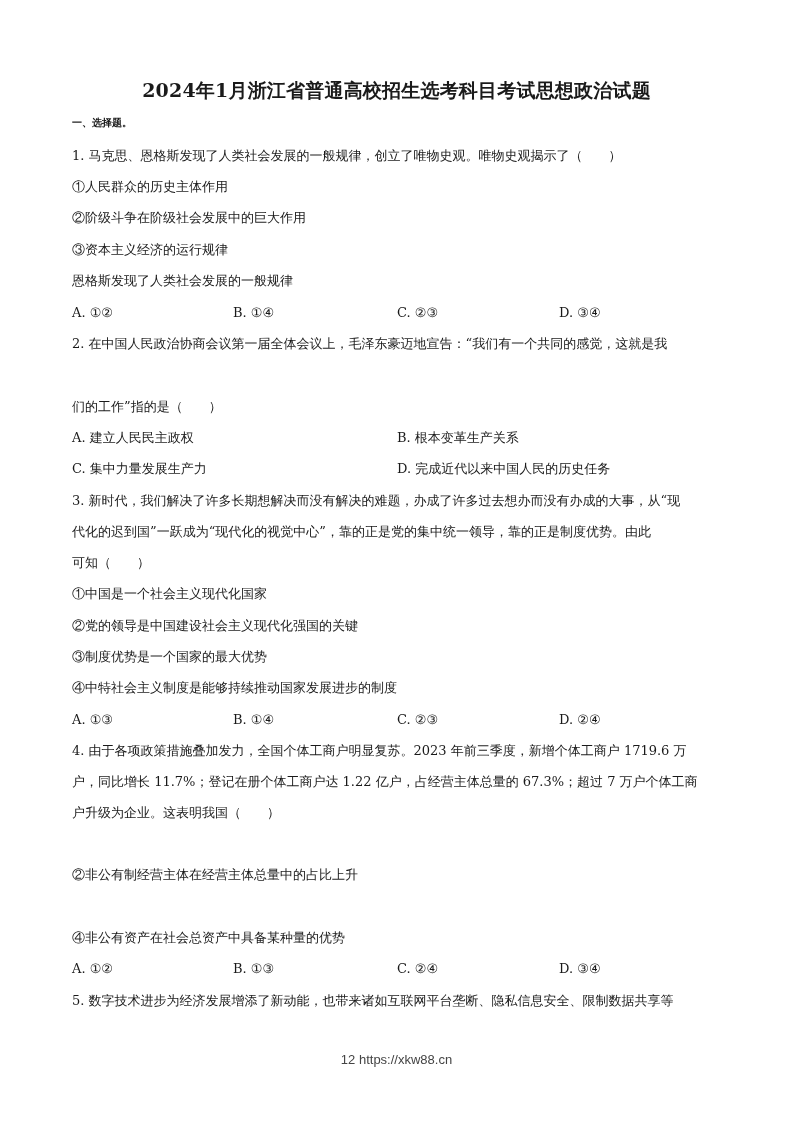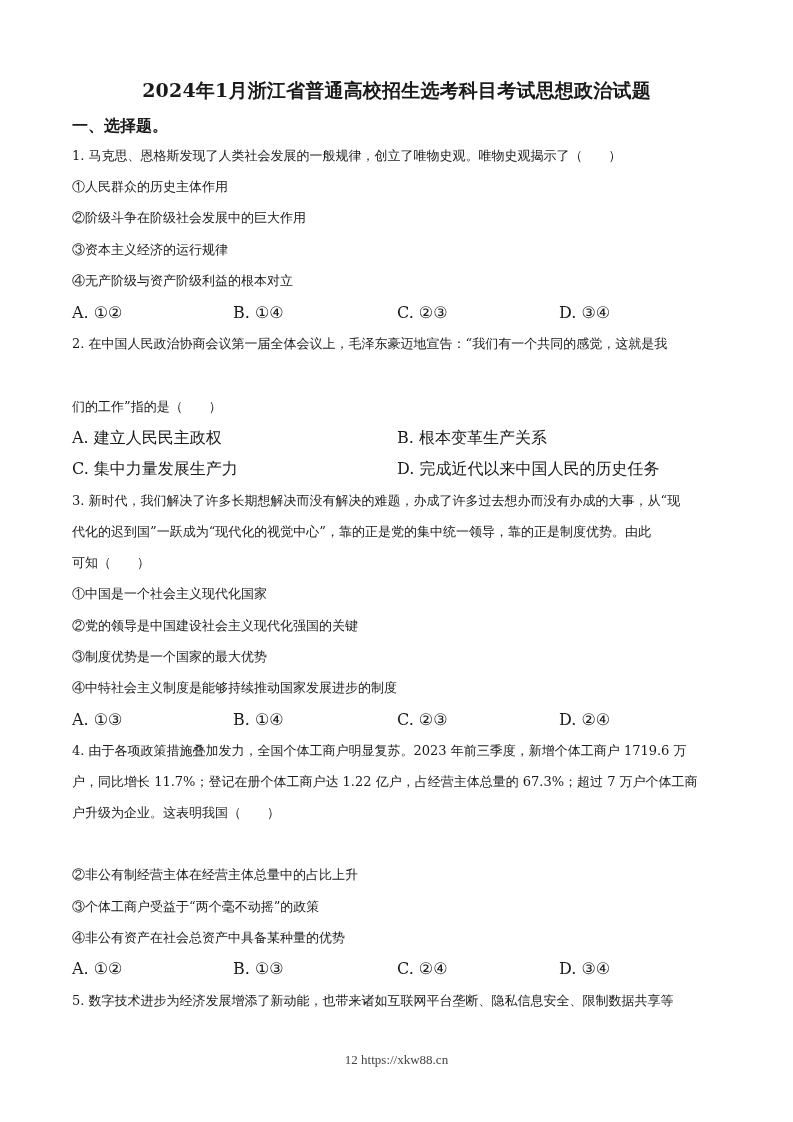--- a/index.html
+++ b/index.html
@@ -8,44 +8,44 @@
       font-family: "DejaVu Serif", "Liberation Serif", serif;
       color: #1a1a1a;
     }
     .page { position: absolute; left: 0; top: 8px; width: 658px; height: 1122px; padding-left: 8px; }
     .title {
       position: absolute; left: 0; width: 793px; top: 70px;
       text-align: center; font-size: 19px; font-weight: bold; letter-spacing: 0.2px;
       white-space: nowrap;
     }
     .section {
-      position: absolute; left: 72px; top: 108px; font-size: 16px; font-weight: bold;
+      position: absolute; left: 72px; top: 108px; font-size: 10px; font-weight: bold;
     }
     .line {
       position: absolute; left: 72px; font-size: 13px; white-space: nowrap;
       line-height: 16px;
     }
-    .opt { position: absolute; font-size: 16px; white-space: nowrap; line-height: 16px; }
+    .opt { position: absolute; font-size: 13px; white-space: nowrap; line-height: 16px; }
     .footer {
       position: absolute; left: 0; width: 793px; top: 1044px; text-align: center;
-      font-family: Liberation Serif, serif; font-size: 13px; color: #444;
+      font-family: Liberation Sans, sans-serif; font-size: 13px; color: #444;
     }
   </style>
 </head>
 <body>
 
 <div class="page">
   <div class="title">2024年1月浙江省普通高校招生选考科目考试思想政治试题</div>
   <div class="section">一、选择题。</div>
 
   <div class="line" style="top:140px">1. 马克思、恩格斯发现了人类社会发展的一般规律，创立了唯物史观。唯物史观揭示了（　　）</div>
   <div class="line" style="top:171px">①人民群众的历史主体作用</div>
   <div class="line" style="top:202px">②阶级斗争在阶级社会发展中的巨大作用</div>
   <div class="line" style="top:234px">③资本主义经济的运行规律</div>
-  <div class="line" style="top:265px">④无产阶级与资产阶级利益的根本对立</div>
+  <div class="line" style="top:265px">恩格斯发现了人类社会发展的一般规律</div>
   <div class="opt" style="left:72px;top:297px">A. ①②</div>
   <div class="opt" style="left:233px;top:297px">B. ①④</div>
   <div class="opt" style="left:397px;top:297px">C. ②③</div>
   <div class="opt" style="left:559px;top:297px">D. ③④</div>
 
   <div class="line" style="top:328px">2. 在中国人民政治协商会议第一届全体会议上，毛泽东豪迈地宣告：“我们有一个共同的感觉，这就是我</div>
   <div class="line" style="top:391px">们的工作”指的是（　　）</div>
   <div class="opt" style="left:72px;top:422px">A.  建立人民民主政权</div>
   <div class="opt" style="left:397px;top:422px">B.  根本变革生产关系</div>
   <div class="opt" style="left:72px;top:453px">C.  集中力量发展生产力</div>
@@ -60,21 +60,20 @@
   <div class="line" style="top:672px">④中特社会主义制度是能够持续推动国家发展进步的制度</div>
   <div class="opt" style="left:72px;top:704px">A. ①③</div>
   <div class="opt" style="left:233px;top:704px">B. ①④</div>
   <div class="opt" style="left:397px;top:704px">C. ②③</div>
   <div class="opt" style="left:559px;top:704px">D. ②④</div>
 
   <div class="line" style="top:735px">4. 由于各项政策措施叠加发力，全国个体工商户明显复苏。2023 年前三季度，新增个体工商户 1719.6 万</div>
   <div class="line" style="top:766px">户，同比增长 11.7%；登记在册个体工商户达 1.22 亿户，占经营主体总量的 67.3%；超过 7 万户个体工商</div>
   <div class="line" style="top:797px">户升级为企业。这表明我国（　　）</div>
   <div class="line" style="top:859px">②非公有制经营主体在经营主体总量中的占比上升</div>
-  <div class="line" style="top:891px">③个体工商户受益于“两个毫不动摇”的政策</div>
   <div class="line" style="top:922px">④非公有资产在社会总资产中具备某种量的优势</div>
   <div class="opt" style="left:72px;top:953px">A. ①②</div>
   <div class="opt" style="left:233px;top:953px">B. ①③</div>
   <div class="opt" style="left:397px;top:953px">C. ②④</div>
   <div class="opt" style="left:559px;top:953px">D. ③④</div>
 
   <div class="line" style="top:985px">5. 数字技术进步为经济发展增添了新动能，也带来诸如互联网平台垄断、隐私信息安全、限制数据共享等</div>
 
   <div class="footer">12 https://xkw88.cn</div>
 </div>

